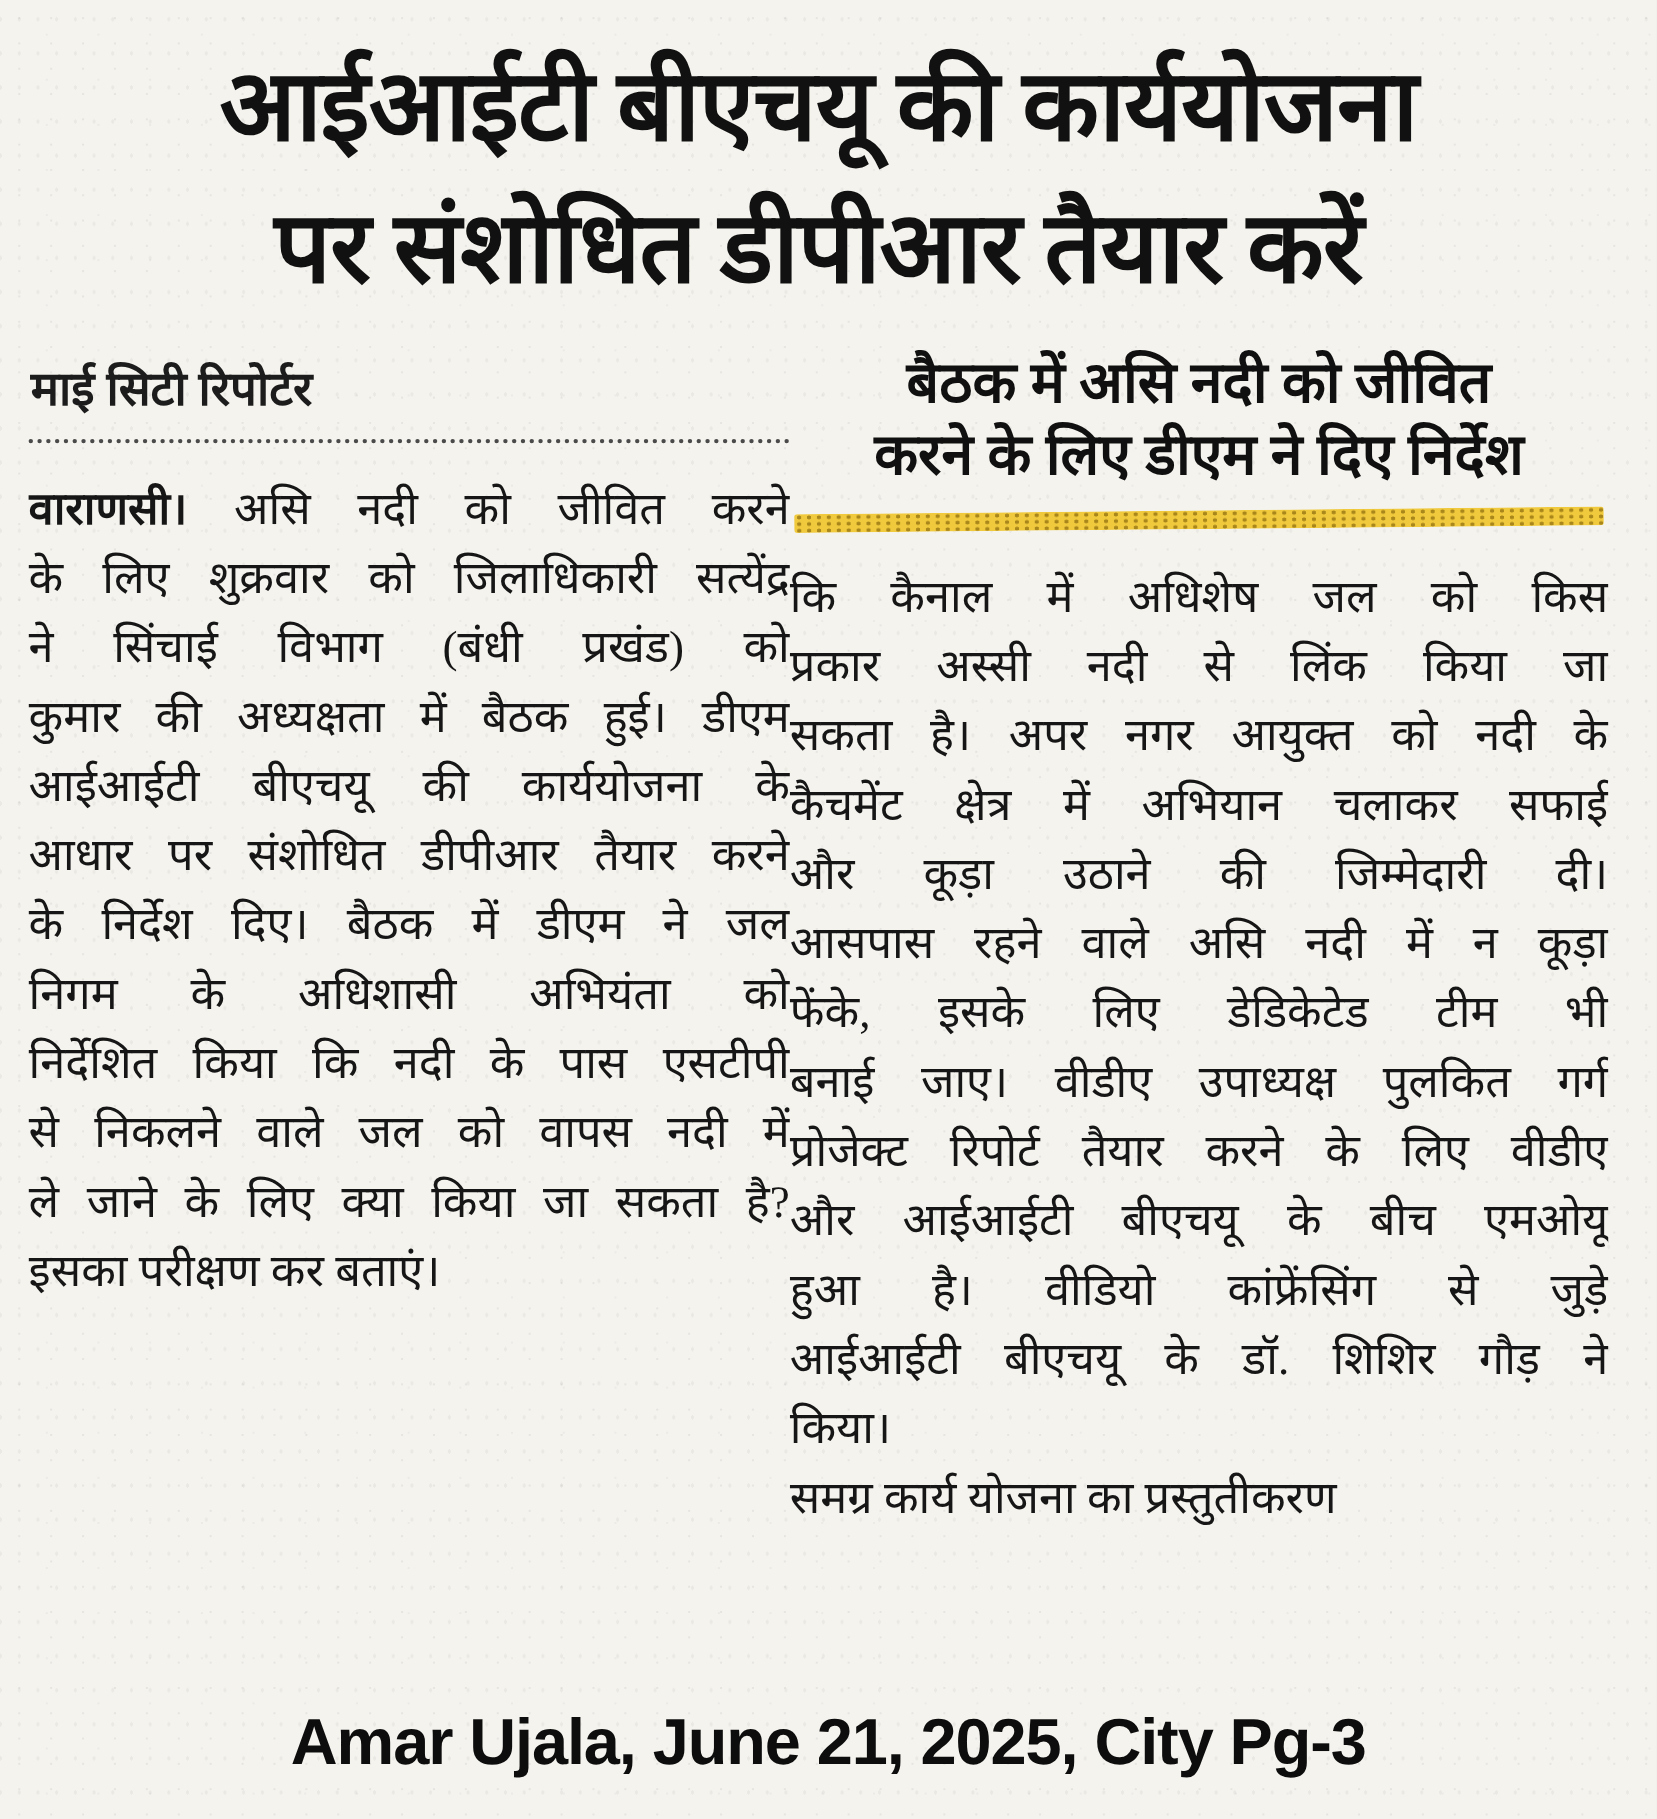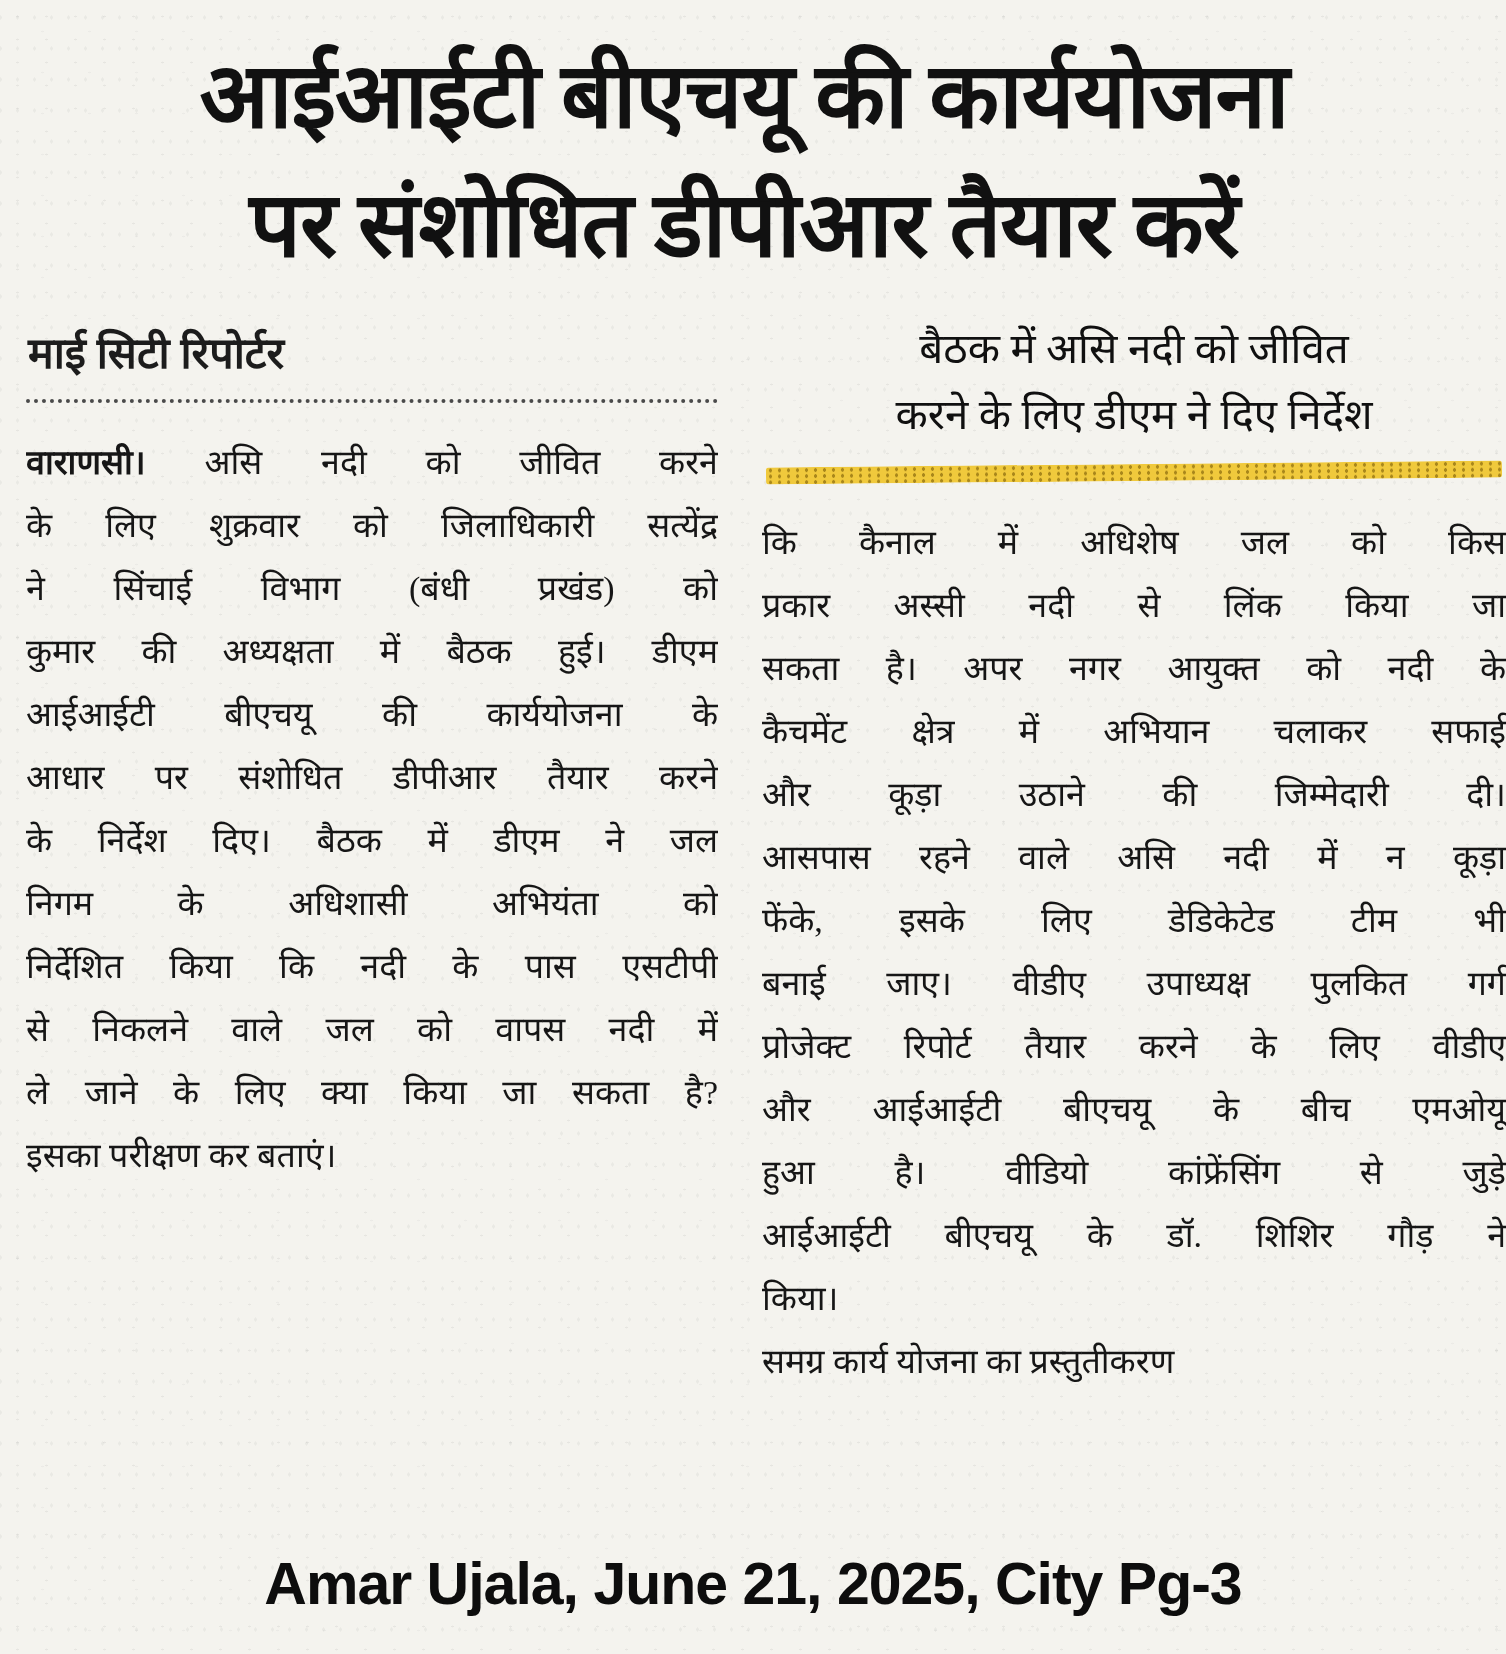--- a/index.html
+++ b/index.html
@@ -33,21 +33,20 @@
     text-align:center;
     font-weight:700;
     font-size:91px;
     line-height:1.42;
     letter-spacing:-1px;
     margin:6px 10px 14px 10px;
     color:#111;
   }
   .columns{
     display:flex;
-    gap:44px;
     margin-top:18px;
   }
   .col-left{
     width:692px;
     flex:0 0 auto;
   }
   .col-right{
     width:744px;
     flex:0 0 auto;
   }
@@ -55,39 +54,39 @@
     font-weight:700;
     font-size:43px;
     margin:14px 0 18px 2px;
   }
   .byline-sep{
     border:0;
     border-bottom:4px dotted #4a4a4a;
     height:0;
     margin:0 0 28px 0;
   }
-  .bodytext{font-size:34px; line-height:63px; color:#161616;}
+  .bodytext{font-size:41px; line-height:63px; color:#161616;}
   .line{
     text-align:justify;
     text-align-last:justify;
     white-space:nowrap;
     overflow:hidden;
   }
   .lines .line:last-child{
     text-align-last:left;
     white-space:normal;
   }
   .lead-line{margin:0;}
   .lead-word{font-weight:700;}
   .para2{margin-top:0;}
   .para2 .line:first-child{text-indent:1.4em;}
   .subhead{
     text-align:center;
-    font-weight:400;
-    font-size:42px;
+    font-weight:700;
+    font-size:52px;
     line-height:66px;
     margin:8px 0 10px 0;
     color:#101010;
   }
   .yellow-rule{
     height:17px;
     margin:16px 4px 30px 4px;
     border-radius:3px;
     background-color:var(--yellow);
     background-image:radial-gradient(circle, rgba(110,80,0,0.55) 1.6px, transparent 1.9px);

